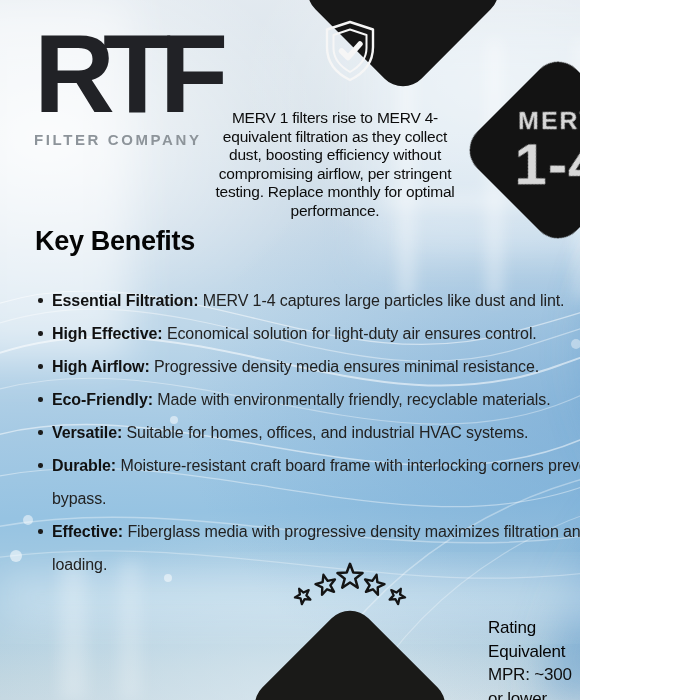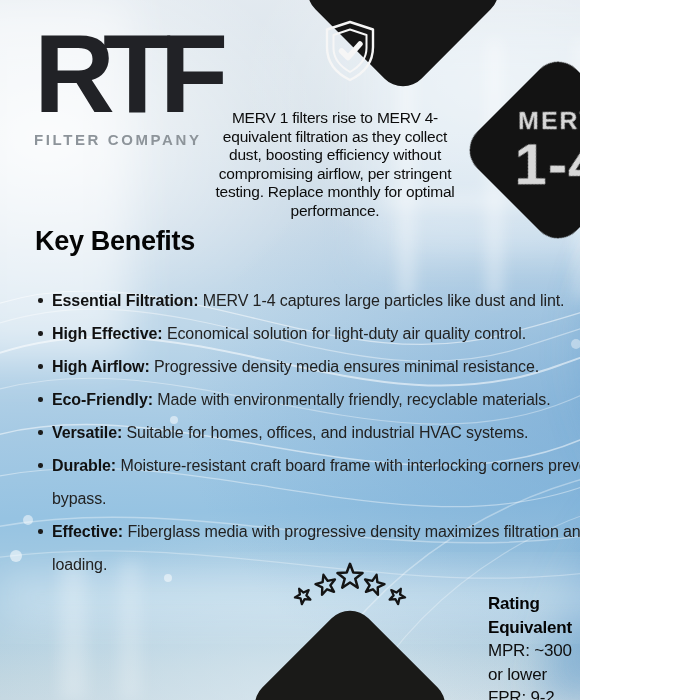--- a/index.html
+++ b/index.html
@@ -142,21 +142,21 @@
   
   .rating {
     position: absolute;
     left: 488px; top: 592px;
     z-index: 2;
     font-size: 17px;
     line-height: 23.5px;
     letter-spacing: -0.2px;
     color: #0e0e0e;
   }
-  .rating-title { font-weight: 700; color: #050505; }
+  .rating-title { font-weight: 400; color: #050505; margin-top: 24px; }
 </style>
 </head>
 <body>
 
 <div class="canvas">
 
   <svg class="bg-art" width="700" height="700" viewBox="0 0 700 700" aria-hidden="true">
     <defs>
       <filter id="b8" x="-50%" y="-50%" width="200%" height="200%">
           <feGaussianBlur stdDeviation="8"></feGaussianBlur>
@@ -230,21 +230,21 @@
   <div class="merv-diamond">
     <div class="merv-inner">
       <div class="merv-label">MERV</div>
       <div class="merv-range">1-4</div>
     </div>
   </div>
 
   <div class="kb-title">Key Benefits</div>
   <ul class="kb-list">
     <li><span class="b-label">Essential Filtration:</span> <span>MERV 1-4 captures large particles like dust and lint.</span></li>
-    <li><span class="b-label">High Effective:</span> <span>Economical solution for light-duty air quality control.</span></li>
+    <li><span class="b-label">High Effective:</span> <span>Economical solution for light-duty air ensures control.</span></li>
     <li><span class="b-label">High Airflow:</span> <span>Progressive density media ensures minimal resistance.</span></li>
     <li><span class="b-label">Eco-Friendly:</span> <span>Made with environmentally friendly, recyclable materials.</span></li>
     <li><span class="b-label">Versatile:</span> <span>Suitable for homes, offices, and industrial HVAC systems.</span></li>
     <li><span class="b-label">Durable:</span> <span>Moisture-resistant craft board frame with interlocking corners prevents air bypass.</span></li>
     <li><span class="b-label">Effective:</span> <span>Fiberglass media with progressive density maximizes filtration and depth loading.</span></li>
   </ul>
 
   <div class="stars-wrap">
     <svg width="120" height="48" viewBox="0 0 120 48" aria-hidden="true">
       <g fill="none" stroke="#141414" stroke-linejoin="round">

